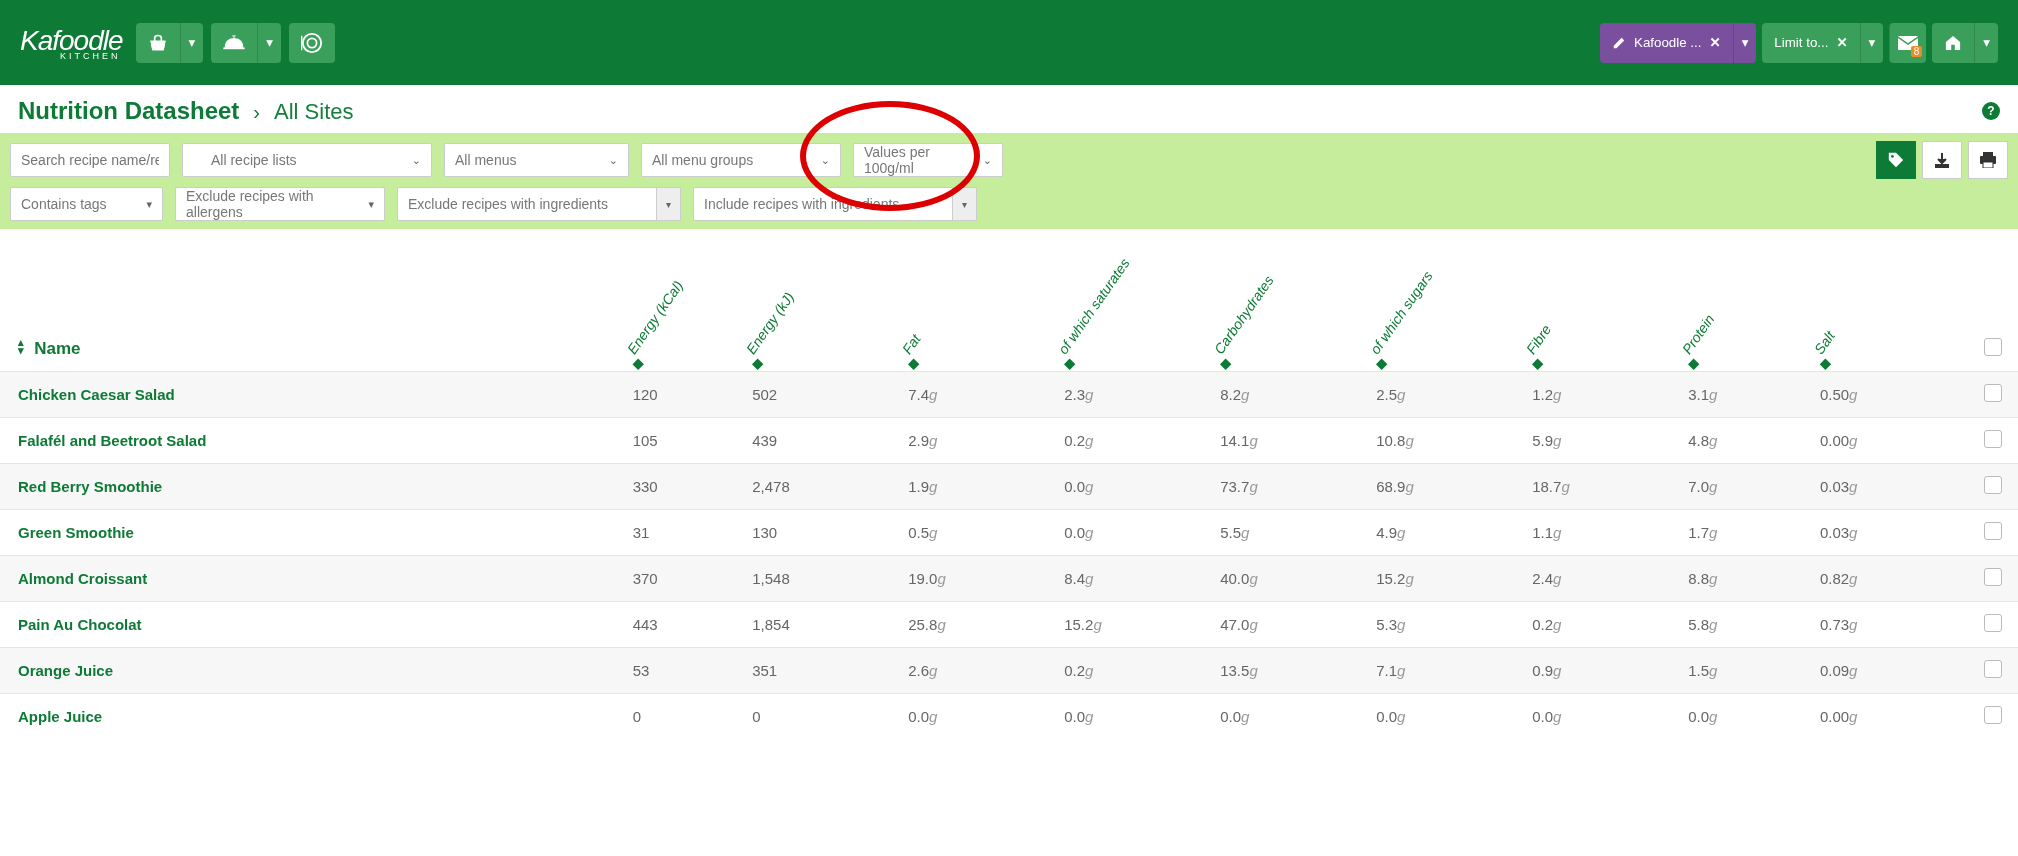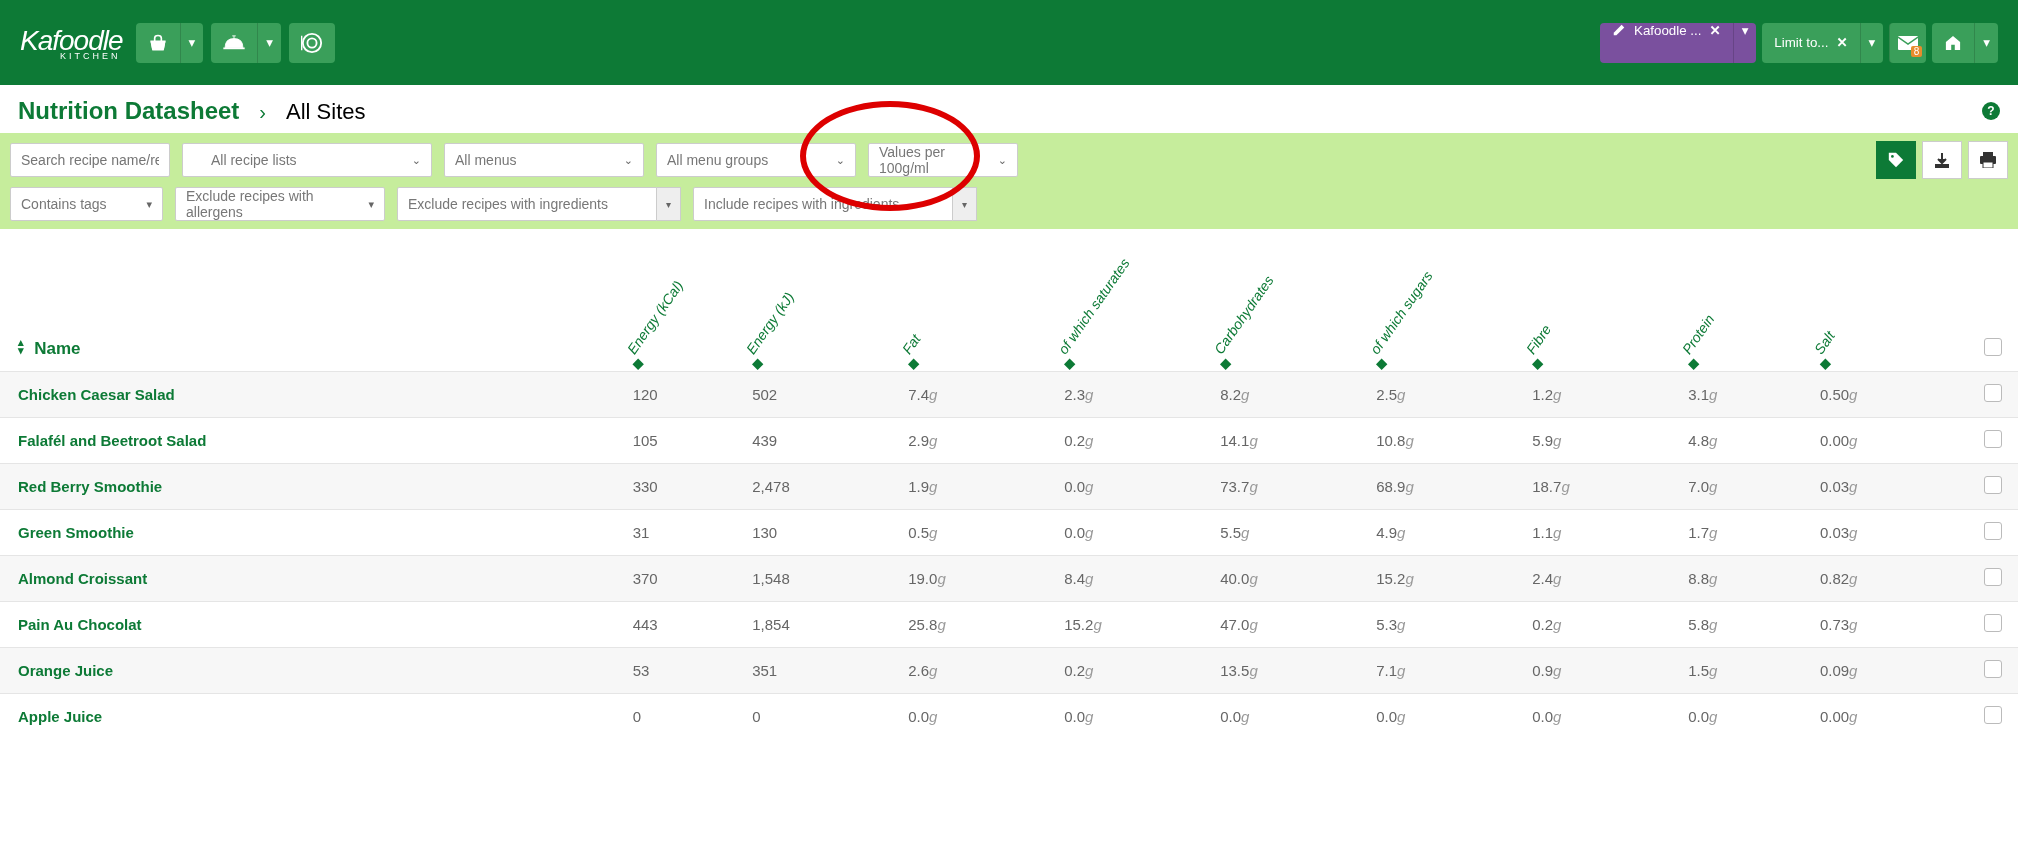--- a/index.html
+++ b/index.html
@@ -10,42 +10,42 @@
 .header-left { display: flex; align-items: center; gap: 8px; }
 .logo { color: white; font-size: 28px; font-weight: 300; font-style: italic; letter-spacing: -1px; }
 .logo-sub { color: white; font-size: 9px; letter-spacing: 3px; display: block; text-align: right; margin-top: -6px; padding-right: 2px; font-style: normal; }
 .logo-wrap { margin-right: 5px; }
 .btn-grp { display: flex; }
 .hdr-btn { background: #3a9f5a; color: white; border: none; height: 40px; display: flex; align-items: center; justify-content: center; padding: 0 12px; cursor: pointer; }
 .hdr-btn.lft { border-radius: 4px 0 0 4px; }
 .hdr-btn.rgt { border-radius: 0 4px 4px 0; border-left: 1px solid rgba(0,0,0,0.15); padding: 0 8px; }
 .hdr-btn.solo { border-radius: 4px; }
 .header-right { display: flex; align-items: center; gap: 6px; }
-.purple-btn { background: #7a509e; color: white; border: none; height: 40px; display: flex; align-items: flex-start; padding: 0 12px; cursor: pointer; gap: 8px; }
+.purple-btn { background: #7a509e; color: white; border: none; height: 40px; display: flex; align-items: center; padding: 0 12px; cursor: pointer; gap: 8px; }
 .green-btn2 { background: #3a9f5a; color: white; border: none; height: 40px; display: flex; align-items: center; padding: 0 12px; cursor: pointer; gap: 8px; }
 .purple-btn.lft, .green-btn2.lft { border-radius: 4px 0 0 4px; }
 .purple-btn.rgt, .green-btn2.rgt { border-radius: 0 4px 4px 0; border-left: 1px solid rgba(0,0,0,0.15); padding: 0 8px; }
 .mail-btn { position: relative; }
 .badge-n { position: absolute; bottom: 6px; right: 4px; background: #e88c2c; color: white; font-size: 10px; padding: 0 3px; border-radius: 2px; }
 
 
 .title-row { display: flex; align-items: center; padding: 12px 18px 8px 18px; justify-content: space-between; }
-.title-left { display: flex; align-items: baseline; gap: 20px; }
+.title-left { display: flex; align-items: baseline; gap: 14px; }
 .page-title { color: #0d7a36; font-size: 24px; font-weight: 600; }
 .bc-sep { color: #0d7a36; font-size: 20px; }
-.bc-sub { color: #000000; font-size: 22px; font-weight: 400; }
+.bc-sub { color: #15803d; font-size: 22px; font-weight: 400; }
 .help-ic { background: #0d7a36; color: white; width: 18px; height: 18px; border-radius: 50%; display: flex; align-items: center; justify-content: center; font-size: 12px; font-weight: bold; }
 
 
 .filter-bar { background: #c6ed9c; padding: 8px 10px; display: flex; gap: 12px; align-items: center; position: relative; }
 .filter-bar.row2 { padding-top: 0; }
 .f-input, .f-select { background: white; border: 1px solid #ccc; height: 34px; padding: 0 10px; font-size: 14px; color: #777; border-radius: 2px; }
 .f-input { width: 160px; }
 .f-select { display: flex; align-items: center; justify-content: space-between; cursor: pointer; }
-.sel-w1 { width: 250px; padding-left: 28px; } .sel-w2 { width: 200px; gap: 36px; } .sel-w3 { width: 200px; } .sel-w4 { width: 150px; }
+.sel-w1 { width: 250px; padding-left: 28px; } .sel-w2 { width: 185px; gap: 36px; } .sel-w3 { width: 200px; } .sel-w4 { width: 150px; }
 .sel-tag { width: 153px; } .sel-exa { width: 210px; } .sel-exi { width: 260px; } .sel-ini { width: 260px; }
 .f-select .arr { color: #666; font-size: 11px; }
 .filter-right-btns { margin-left: auto; display: flex; gap: 6px; }
 .sq-btn { width: 40px; height: 38px; border: 1px solid #ccc; background: white; display: flex; align-items: center; justify-content: center; cursor: pointer; }
 .sq-btn.grn { background: #0d7a36; border-color: #0d7a36; color: white; }
 .combo { display: flex; }
 .combo .f-select { border-radius: 2px 0 0 2px; }
 .combo .combo-arr { background: #eee; border: 1px solid #ccc; border-left: none; width: 24px; display: flex; align-items: center; justify-content: center; font-size: 10px; color: #666; cursor: pointer; }
 
 .red-circle { position: absolute; border: 6px solid #d00; border-radius: 50%; width: 180px; height: 110px; pointer-events: none; top: -32px; left: 800px; z-index: 50; }

